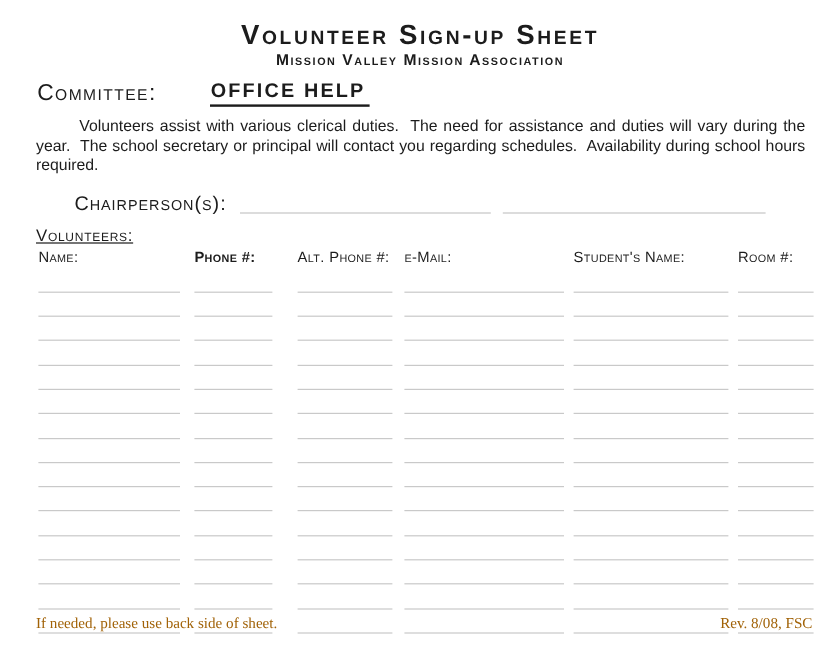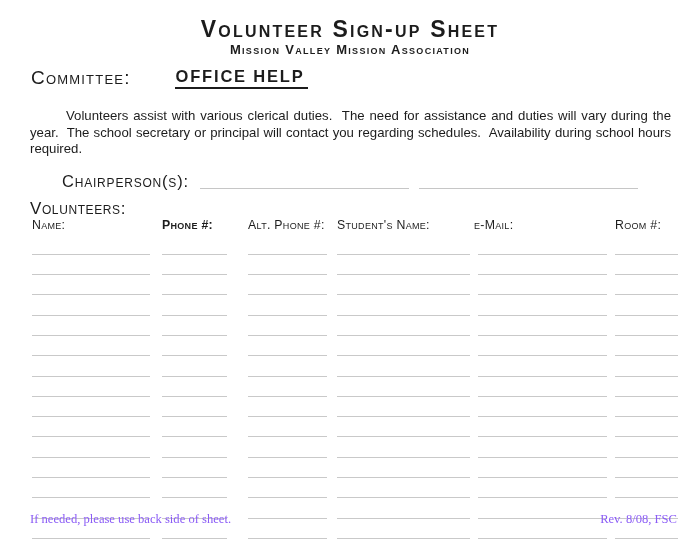--- a/index.html
+++ b/index.html
@@ -42,21 +42,21 @@
   .committee-value {
     margin-left:44px;
     font-size:16.5px;
     font-weight:bold;
     letter-spacing:1.8px;
     border-bottom:2px solid #1c1c1c;
     padding:0 3px 1px 1px;
   }
   
   .description {
-    margin:17px 29px 0 30px;
+    margin:6px 29px 0 30px;
     font-size:13.2px;
     line-height:16.5px;
     text-align:justify;
     text-indent:36px;
     white-space:pre-wrap;
   }
   
   .chair-row {
     display:flex; align-items:center;
     margin:13px 0 0 62px;
@@ -71,22 +71,23 @@
   .chair-line {
     height:15px;
     border-bottom:1.6px solid #c6c6c6;
   }
   .chair-line.first  { width:209px; margin-left:11px; }
   .chair-line.second { width:219px; margin-left:10px; }
   
   .vol-heading-wrap { margin:7px 0 0 30px; height:16px; }
   .vol-heading {
     font-variant:small-caps;
-    font-size:17px;
+    font-size:14px;
     letter-spacing:0.6px;
+    text-decoration:underline;
   }
   .vol-table { margin:3px 22px 0 32px; }
   .thead { display:flex; height:17px; }
   .thead .cell {
     font-variant:small-caps;
     font-size:12.3px;
     letter-spacing:0.3px;
     white-space:nowrap;
     overflow:visible;
   }
@@ -98,21 +99,21 @@
   .cell-5 { width:63px;  }
   .tbody .row { display:flex; height:20.3px; }
   .tbody .row .cell { border-bottom:1.5px solid #c9c9c9; }
   
   .footer {
     position:absolute;
     left:30px; right:23px; bottom:13px;
     display:flex; justify-content:space-between; align-items:baseline;
     font-family:"Liberation Serif", serif;
     font-size:12.6px;
-    color:#8b5cf6;
+    color:#a16207;
   }
 </style>
 </head>
 <body>
 
 <div class="page">
 
   <div class="doc-header">
     <div class="doc-title">Volunteer Sign-up Sheet</div>
     <div class="doc-subtitle">Mission Valley Mission Association</div>
@@ -133,22 +134,22 @@
 
   <div class="vol-heading-wrap">
     <span class="vol-heading">Volunteers:</span>
   </div>
 
   <div class="vol-table">
     <div class="thead">
       <div class="cell cell-0">Name:</div>
       <div class="cell cell-1">Phone #:</div>
       <div class="cell cell-2">Alt. Phone #:</div>
+      <div class="cell cell-3">e-Mail:</div>
       <div class="cell cell-4">Student's Name:</div>
-      <div class="cell cell-3">e-Mail:</div>
       <div class="cell cell-5">Room #:</div>
     </div>
     <div class="tbody" id="table-body">
   <div class="row">
     <div class="cell cell-0"></div>
     <div class="cell cell-1"></div>
     <div class="cell cell-2"></div>
     <div class="cell cell-3"></div>
     <div class="cell cell-4"></div>
     <div class="cell cell-5"></div>

